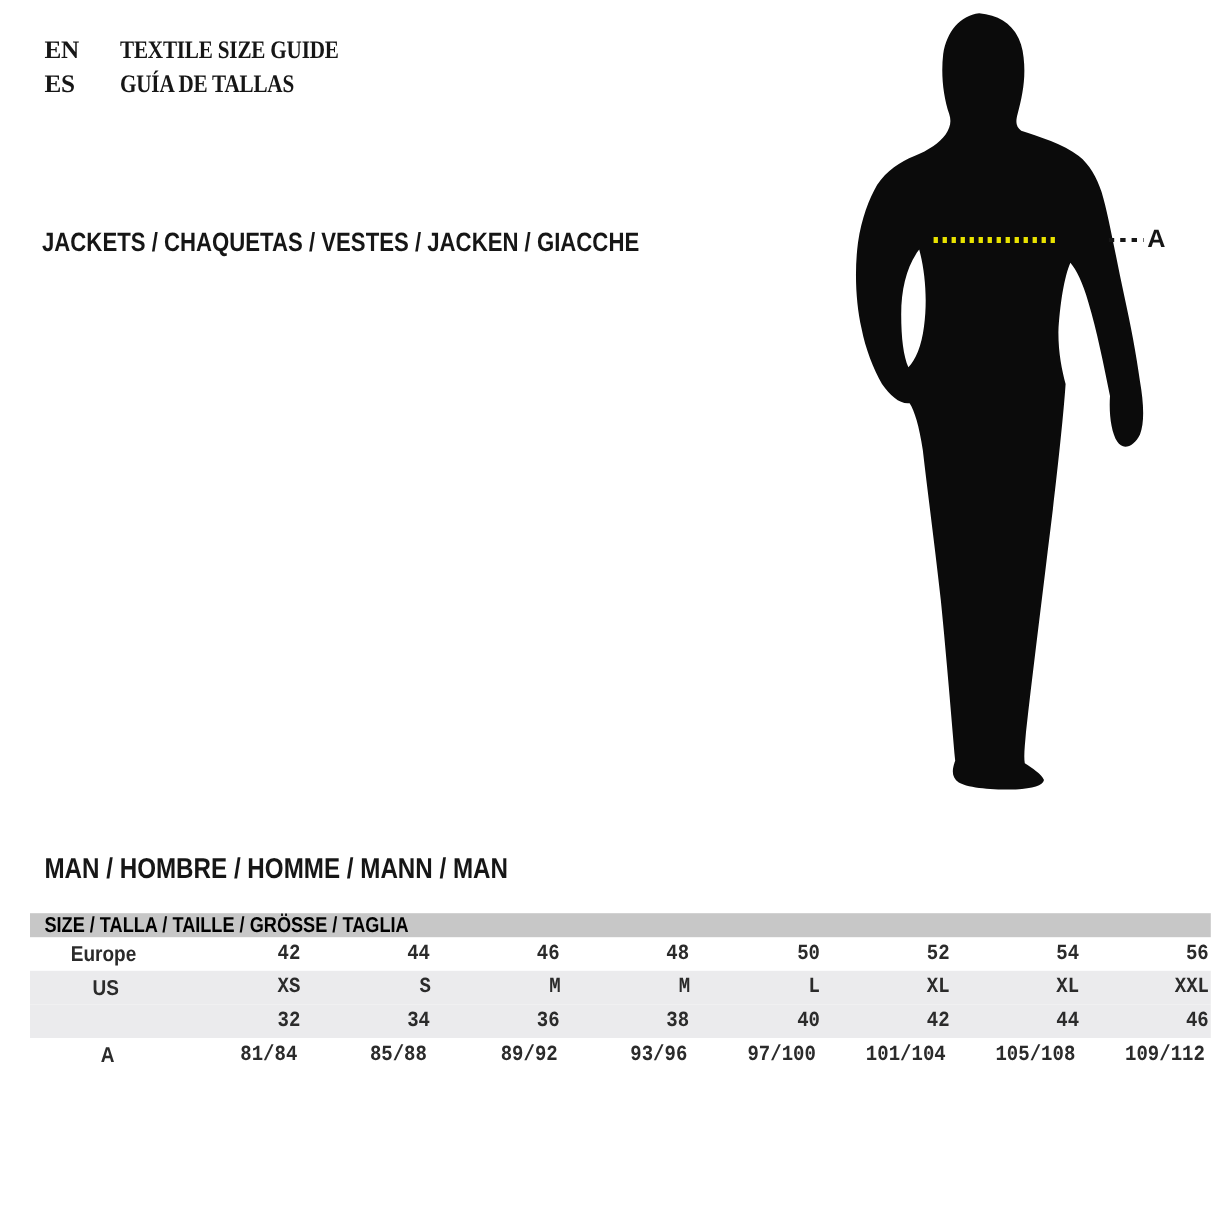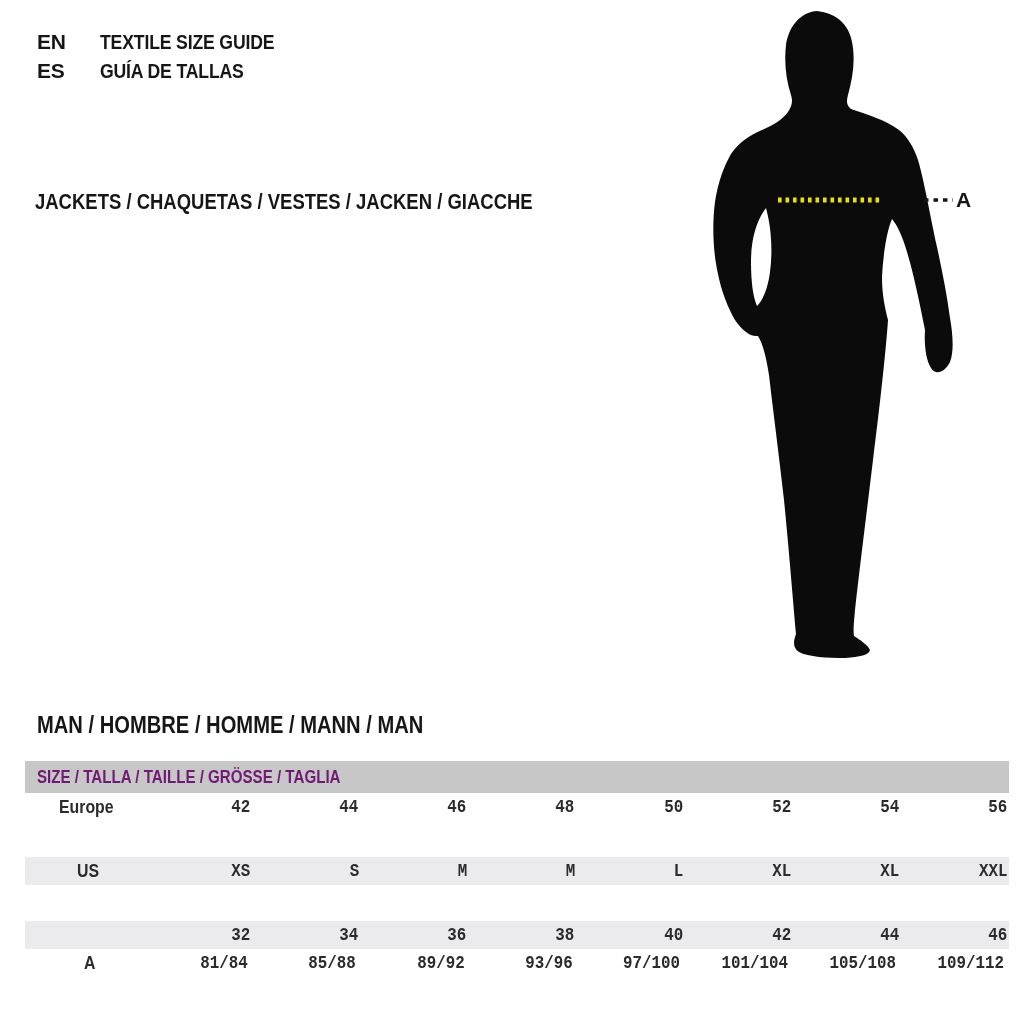--- a/index.html
+++ b/index.html
@@ -5,42 +5,42 @@
   html,body{margin:0;padding:0;background:#fff;}
   #canvas{
     position:relative;width:1024px;height:1024px;background:#fff;overflow:hidden;
     font-family:"Liberation Sans",sans-serif;color:#161616;
   }
   .cond{display:inline-block;transform:scaleX(0.84);transform-origin:0 50%;white-space:nowrap;}
 
   
   .lang-block{position:absolute;left:37px;top:27px;}
   .lang-row{display:grid;grid-template-columns:63px auto;height:29px;align-items:center;
-    font-size:21px;font-weight:700;letter-spacing:-0.2px;}
+    font-size:21px;font-weight:700;letter-spacing:-0.2px;font-family:Liberation Serif, serif;}
 
   
   .products{position:absolute;left:35px;top:186px;font-size:22px;font-weight:700;line-height:31px;}
 
   
   svg.fig{position:absolute;left:0;top:0;pointer-events:none;}
   .fig-line-yellow{stroke:var(--accent,#e9e300);stroke-width:5;stroke-dasharray:3.6 3.9;}
   .fig-line-black{stroke:#161616;stroke-width:3.5;stroke-dasharray:4.5 5;}
   .measure-label{position:absolute;left:956px;top:188px;font-size:21px;font-weight:700;}
 
   
   .man-heading{position:absolute;left:37px;top:711px;font-size:24px;font-weight:700;}
 
   
   .size-table{position:absolute;left:25px;top:761px;width:984px;font-size:18px;font-weight:700;color:#2b2b2b;}
   .size-table .thead{
-    height:32px;background:var(--header-bg,#c7c7c7);display:flex;align-items:center;
-    padding-left:12px;box-sizing:border-box;color:#701a75;
+    height:20px;background:var(--header-bg,#c7c7c7);display:flex;align-items:center;
+    padding-left:12px;box-sizing:border-box;color:#000000;
   }
   .trow{display:grid;grid-template-columns:118px repeat(8,1fr);height:28px;align-items:center;}
-  .trow.striped{background:var(--stripe-bg,#ebebed);margin-top:36px;}
+  .trow.striped{background:var(--stripe-bg,#ebebed);}
   .tlabel{padding-left:12px;text-align:center;}
   .tlabel span{display:inline-block;transform:scaleX(0.88);transform-origin:0 50%;white-space:nowrap;}
   .tval{text-align:right;font-family:Liberation Mono, monospace;}
   .tval span{display:inline-block;transform:scaleX(0.88);transform-origin:50% 50%;white-space:nowrap;}
 
   
   .footnote{position:absolute;left:37px;top:936px;font-size:19px;font-weight:700;}
 </style>
 </head>
 <body>

